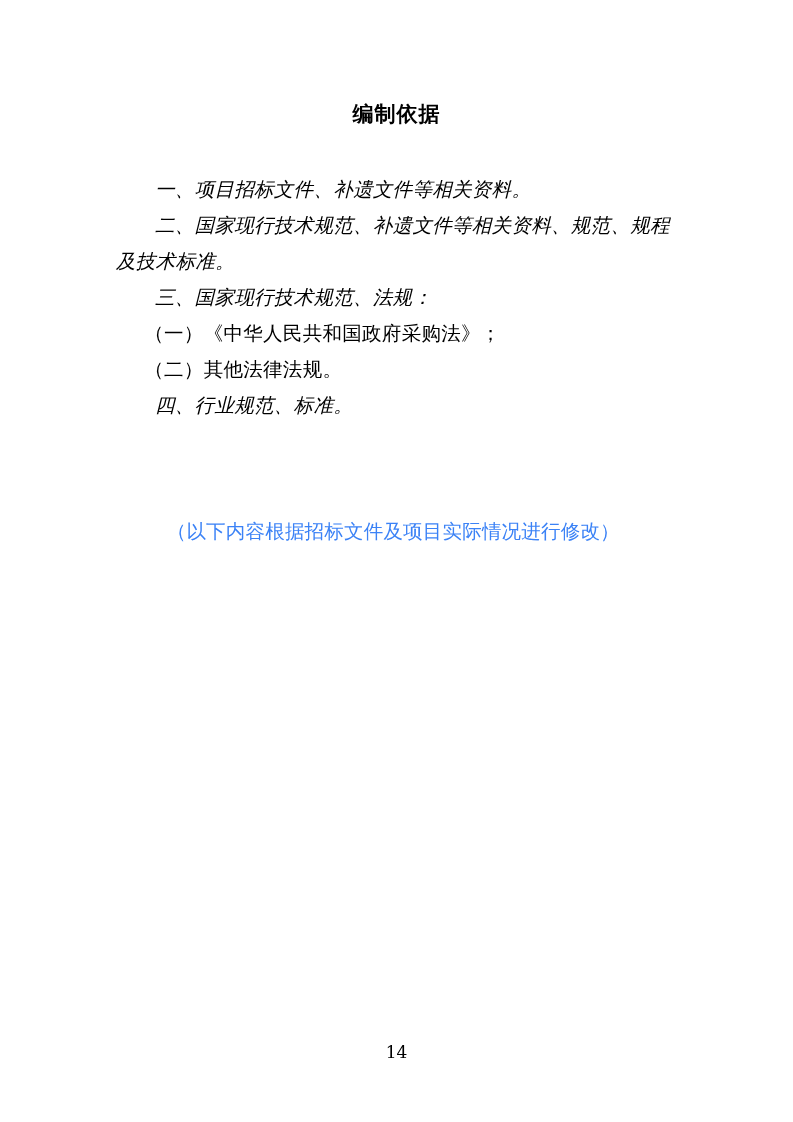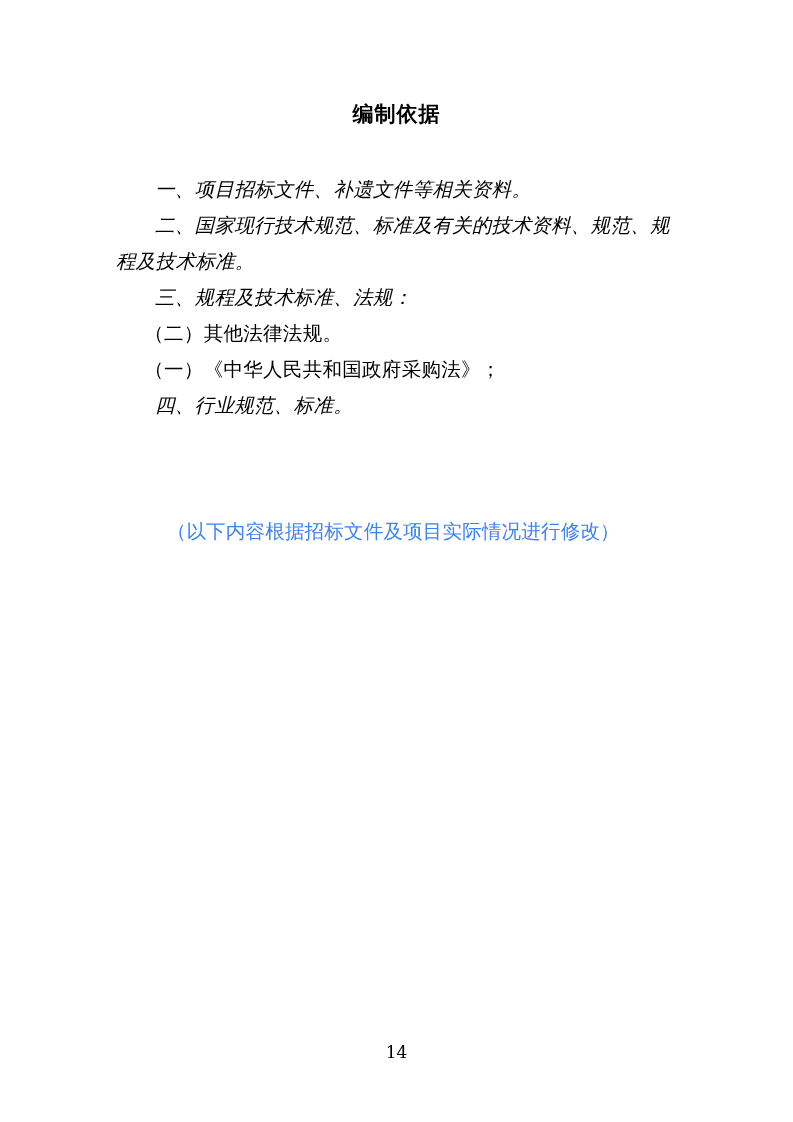--- a/index.html
+++ b/index.html
@@ -80,24 +80,24 @@
 </style>
 </head>
 <body>
 
 <div class="page">
 
   <div class="doc-title">编制依据</div>
 
   <div class="body-block">
     <p class="para">一、项目招标文件、补遗文件等相关资料。</p>
-    <p class="para">二、国家现行技术规范、标准及有关的技术资料、规范、规程及技术标准。</p>
-    <p class="para">三、规程及技术标准、法规：</p>
+    <p class="para">二、国家现行技术规范、补遗文件等相关资料、规范、规程及技术标准。</p>
+    <p class="para">三、国家现行技术规范、法规：</p>
+    <p class="sub-para">（一）《中华人民共和国政府采购法》；</p>
     <p class="sub-para">（二）其他法律法规。</p>
-    <p class="sub-para">（一）《中华人民共和国政府采购法》；</p>
     <p class="para">四、行业规范、标准。</p>
   </div>
 
   <div class="note">（以下内容根据招标文件及项目实际情况进行修改）</div>
 
   <div class="page-number">14</div>
 
 </div>
 
 </body></html>

